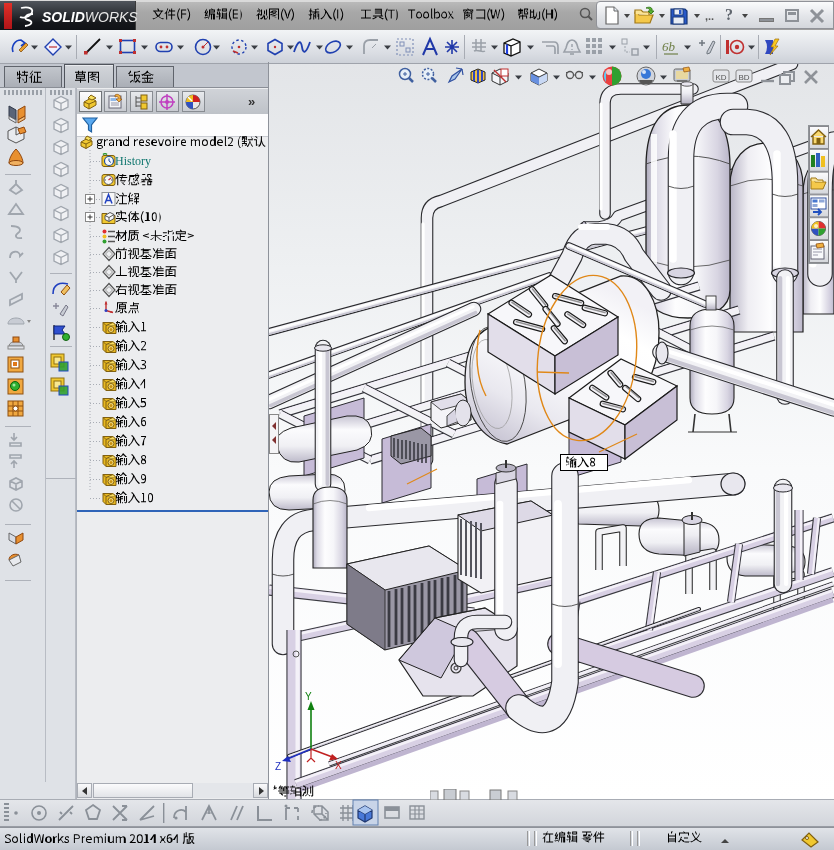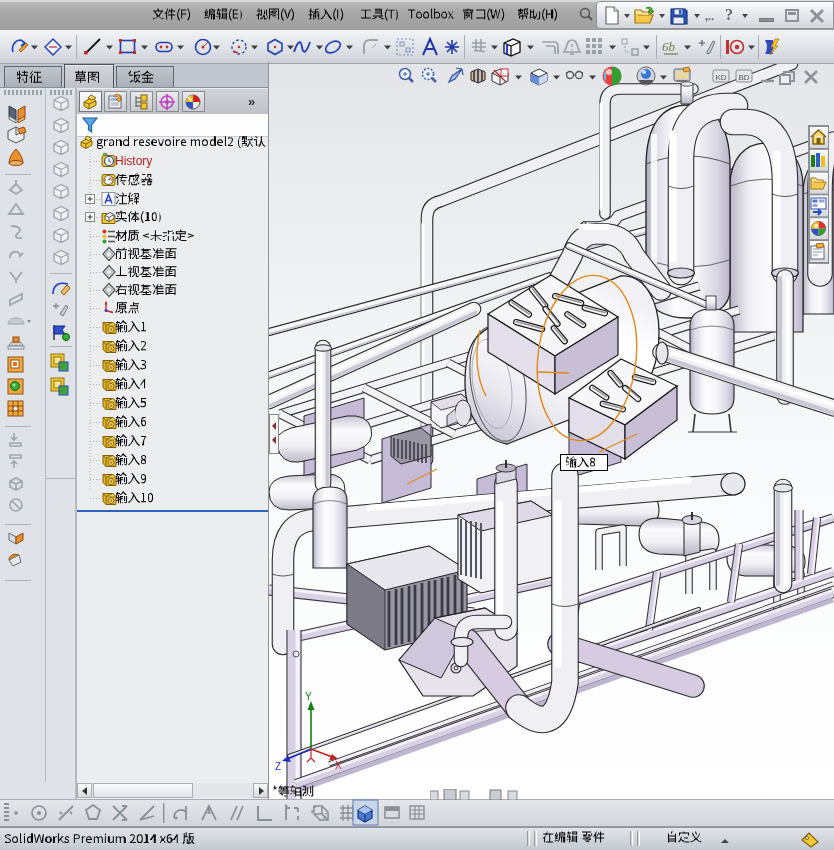--- a/index.html
+++ b/index.html
@@ -1,20 +1,28 @@
 <!DOCTYPE html>
 <html><head><meta charset="utf-8"><style>
 *{margin:0;padding:0;box-sizing:border-box}
 html,body{width:834px;height:850px;overflow:hidden;font-family:"Liberation Sans",sans-serif}
 #app{position:relative;width:834px;height:850px;background:#D8DBE2}
 .abs{position:absolute}
 </style></head><body>
 <div id="app">
 <div class="abs" style="left:0;top:0;width:834px;height:30px;background:linear-gradient(#BDBDBD,#A8A8A8 40%,#9F9F9F)">
       <div class="abs" style="left:0;top:0;width:834px;height:2px;background:#DADADA"></div>
+      <div class="abs" style="left:0;top:1px;width:136px;height:29px;background:linear-gradient(#50555C,#15171B 75%,#101216);border-right:1px solid #3a3a3a">
+        <div class="abs" style="left:4px;top:2px;width:8px;height:26px;background:linear-gradient(#E03028,#B01418)"></div>
+        <svg class="abs" style="left:15px;top:4px" width="26" height="24" viewBox="0 0 26 24">
+          <path d="M6 3 C14 1 20 4 16 9 C13 13 7 13 5 12" fill="none" stroke="#fff" stroke-width="1.8"></path>
+          <path d="M18 9 C10 9 8 14 13 15 C18 16 18 20 10 21" fill="none" stroke="#fff" stroke-width="1.8"></path>
+        </svg>
+        <div class="abs" style="left:42px;top:8px;font-family:'Liberation Sans';font-style:italic;font-weight:bold;font-size:14px;color:#fff;letter-spacing:0px">SOLID<span style="font-weight:normal;color:#E8E8E8">WORKS</span></div>
+      </div>
       <svg style="position:absolute;left:152px;top:6.4px" width="41" height="16.2" viewBox="0 -12.60 40.7 16.20">
         <path d="M5 -10C5 -9 6 -8 6 -8L7 -8C7 -9 6 -10 6 -10ZM1 -8V-7H2C3 -5 4 -4 5 -2C4 -1 2 -0 0 0C1 0 1 1 1 1C3 0 5 -1 6 -2C7 -1 9 0 11 1C11 1 11 0 12 0C10 -0 8 -1 7 -2C8 -4 9 -5 10 -7H11V-8ZM6 -3C5 -4 4 -6 3 -7H9C8 -5 7 -4 6 -3Z M16 -4V-3H19V1H20V-3H23V-4H20V-7H23V-8H20V-10H19V-8H18C18 -8 18 -9 18 -9L17 -9C17 -8 16 -6 16 -5C16 -5 16 -5 16 -5C17 -5 17 -6 17 -7H19V-4ZM15 -10C15 -8 14 -6 12 -5C13 -5 13 -5 13 -4C13 -5 14 -5 14 -6V1H15V-7C15 -8 16 -9 16 -10Z M27 2 28 2C27 0 26 -2 26 -4C26 -6 27 -8 28 -10L27 -10C26 -8 25 -6 25 -4C25 -1 26 1 27 2Z M29 0H30V-4H34V-5H30V-8H34V-9H29Z M36 2C37 1 38 -1 38 -4C38 -6 37 -8 36 -10L35 -10C36 -8 37 -6 37 -4C37 -2 36 0 35 2Z" fill="#000" fill-opacity="1.0"></path>
       </svg>
       <svg style="position:absolute;left:204px;top:6.4px" width="41" height="16.2" viewBox="0 -12.60 41.2 16.20">
         <path d="M0 -1 1 0C2 -0 3 -1 4 -1L4 -2C3 -1 1 -1 0 -1ZM1 -5C1 -5 1 -5 2 -5C2 -5 2 -4 1 -4C1 -3 1 -3 1 -3C1 -3 1 -2 1 -2C1 -2 1 -2 4 -3C4 -3 4 -4 4 -4L2 -3C3 -4 4 -6 4 -7L4 -8C3 -7 3 -7 3 -6L2 -6C2 -7 3 -8 3 -10L3 -10C2 -9 1 -7 1 -7C1 -6 1 -6 0 -6C1 -6 1 -5 1 -5ZM7 -4V-2H6V-4ZM8 -4H9V-2H8ZM6 -5V1H6V-2H7V1H8V-2H9V1H10V-2H10V0C10 0 10 0 10 0C10 0 10 0 10 0C10 0 10 1 10 1C10 1 11 1 11 1C11 1 11 0 11 0V-5L10 -5ZM10 -4H10V-2H10ZM7 -10C7 -10 8 -9 8 -9H5V-6C5 -4 5 -2 4 0C4 0 4 1 4 1C6 -1 6 -4 6 -6H11V-9H9C9 -9 8 -10 8 -10ZM6 -8H10V-7H6Z M19 -9H22V-8H19ZM18 -10V-7H23V-10ZM13 -4C13 -4 13 -4 14 -4H15V-2L12 -2L13 -1L15 -2V1H16V-2L17 -2L17 -3L16 -3V-4H17V-5H16V-7H15V-5H14C14 -6 14 -7 15 -8H17V-9H15C15 -9 15 -9 15 -10L14 -10C14 -10 14 -9 14 -9H13V-8H14C14 -7 13 -6 13 -6C13 -5 13 -5 13 -5C13 -5 13 -4 13 -4ZM22 -6V-5H19V-6ZM17 -1 17 -0 22 -0V1H23V-1L24 -1L24 -1L23 -1V-6H23V-6H17V-6H18V-1ZM22 -4V-3H19V-4ZM22 -2V-1L19 -1V-2Z M27 2 28 2C27 0 26 -2 26 -4C26 -6 27 -8 28 -10L27 -10C26 -8 25 -6 25 -4C25 -1 26 1 27 2Z M29 0H34V-1H30V-4H34V-5H30V-8H34V-9H29Z M36 2C37 1 38 -1 38 -4C38 -6 37 -8 36 -10L36 -10C37 -8 37 -6 37 -4C37 -2 37 0 36 2Z" fill="#000" fill-opacity="1.0"></path>
       </svg>
       <svg style="position:absolute;left:256px;top:6.4px" width="41" height="16.2" viewBox="0 -12.60 41.0 16.20">
         <path d="M5 -9V-3H6V-9H10V-3H11V-9ZM2 -10C2 -9 3 -9 3 -8L4 -9C3 -9 3 -10 3 -10ZM8 -8V-5C8 -4 7 -1 4 0C4 0 5 1 5 1C7 0 8 -1 8 -3V-0C8 1 8 1 9 1H10C11 1 11 0 12 -2C11 -2 11 -2 11 -2C11 -0 11 0 10 0H9C9 0 9 0 9 -0V-3H8C8 -4 9 -5 9 -5V-8ZM1 -8V-7H4C3 -6 2 -4 0 -3C1 -3 1 -3 1 -2C1 -3 2 -3 2 -4V1H3V-4C4 -4 4 -3 4 -3L5 -3C5 -4 4 -5 3 -5C4 -6 4 -7 5 -8L4 -8L4 -8Z M16 -3C17 -3 19 -3 19 -2L20 -3C19 -3 18 -4 17 -4ZM15 -2C17 -2 19 -1 20 -1L21 -1C19 -2 17 -2 16 -2ZM13 -10V1H14V0H22V1H23V-10ZM14 -0V-9H22V-0ZM17 -8C16 -8 15 -7 14 -6C14 -6 15 -6 15 -5C15 -6 16 -6 16 -6C16 -6 17 -6 17 -5C16 -5 15 -4 14 -4C14 -4 14 -4 15 -3C16 -4 17 -4 18 -5C19 -4 20 -4 21 -4C21 -4 22 -4 22 -4C21 -4 20 -5 19 -5C20 -6 20 -6 21 -7L20 -8L20 -8H17C17 -8 18 -8 18 -8ZM17 -7 17 -7H20C19 -6 19 -6 18 -6C17 -6 17 -6 17 -7Z M27 2 28 2C27 0 26 -2 26 -4C26 -6 27 -8 28 -10L27 -10C26 -8 25 -6 25 -4C25 -1 26 1 27 2Z M31 0H32L35 -9H34L32 -4C32 -3 32 -2 32 -1H32C31 -2 31 -3 31 -4L29 -9H28Z M36 2C37 1 38 -1 38 -4C38 -6 37 -8 36 -10L35 -10C36 -8 37 -6 37 -4C37 -2 36 0 35 2Z" fill="#000" fill-opacity="1.0"></path>
       </svg>
       <svg style="position:absolute;left:308px;top:6.4px" width="38" height="16.2" viewBox="0 -12.60 37.6 16.20">
@@ -539,21 +547,21 @@
         <path d="M1 3 L11 3 L14 6 L14 14 L4 14 L1 11 Z" fill="#E8B820" stroke="#806010"></path>
         <path d="M1 3 L4 6 L14 6 M4 6 L4 14" fill="none" stroke="#806010"></path>
         <path d="M4 6 L11 3 L14 6" fill="#F8DC60" stroke="#806010"></path>
         <circle cx="9" cy="10" r="3" fill="#F8E080" stroke="#806010"></circle>
         <circle cx="9" cy="10" r="1.5" fill="#C89010"></circle>
       </g>
     </svg>
     <svg style="position:absolute;left:96px;top:132.9px" width="172" height="16.9" viewBox="0 -13.12 172.1 16.88">
       <path d="M3 3C6 3 7 2 7 1C7 -0 6 -1 5 -1H3C2 -1 2 -1 2 -2C2 -2 2 -2 2 -2C3 -2 3 -2 3 -2C5 -2 6 -3 6 -5C6 -5 6 -6 5 -6H7V-7H4C4 -7 4 -7 3 -7C2 -7 1 -6 1 -5C1 -4 1 -3 2 -3V-3C1 -2 1 -2 1 -1C1 -1 1 -0 2 -0V-0C1 0 1 1 1 1C1 2 2 3 3 3ZM3 -3C3 -3 2 -4 2 -5C2 -6 3 -6 3 -6C4 -6 5 -6 5 -5C5 -4 4 -3 3 -3ZM4 2C2 2 2 2 2 1C2 1 2 0 2 0C3 0 3 0 3 0H4C5 0 6 0 6 1C6 2 5 2 4 2Z M8 0H9V-4C10 -6 10 -6 11 -6C11 -6 11 -6 12 -6L12 -7C12 -7 12 -7 11 -7C10 -7 10 -6 9 -6H9L9 -7H8Z M15 0C15 0 16 -0 17 -1H17L17 0H18V-4C18 -6 17 -7 16 -7C14 -7 14 -6 13 -6L13 -5C14 -6 15 -6 15 -6C17 -6 17 -5 17 -4C14 -4 13 -3 13 -2C13 -1 13 0 15 0ZM15 -1C14 -1 14 -1 14 -2C14 -3 15 -3 17 -4V-2C16 -1 16 -1 15 -1Z M20 0H21V-5C22 -6 22 -6 23 -6C24 -6 24 -5 24 -4V0H26V-4C26 -6 25 -7 23 -7C23 -7 22 -6 21 -6H21L21 -7H20Z M30 0C31 0 32 -0 32 -1H32L32 0H33V-10H32V-7L32 -6C31 -7 31 -7 30 -7C29 -7 27 -6 27 -3C27 -1 28 0 30 0ZM30 -1C29 -1 28 -2 28 -3C28 -5 29 -6 30 -6C31 -6 31 -6 32 -5V-2C31 -1 31 -1 30 -1Z M38 0H39V-4C40 -6 41 -6 41 -6C41 -6 42 -6 42 -6L42 -7C42 -7 42 -7 41 -7C41 -7 40 -6 39 -6H39L39 -7H38Z M46 0C47 0 48 -0 48 -1L48 -1C47 -1 47 -1 46 -1C45 -1 44 -2 44 -3H48C48 -3 48 -4 48 -4C48 -6 47 -7 46 -7C44 -7 43 -6 43 -3C43 -1 44 0 46 0ZM44 -4C44 -5 45 -6 46 -6C47 -6 47 -5 47 -4Z M52 0C53 0 54 -1 54 -2C54 -3 53 -4 52 -4C51 -4 51 -4 51 -5C51 -6 51 -6 52 -6C53 -6 53 -6 54 -5L54 -6C54 -7 53 -7 52 -7C51 -7 50 -6 50 -5C50 -4 51 -3 52 -3C52 -3 53 -2 53 -2C53 -1 53 -1 52 -1C51 -1 50 -1 50 -2L49 -1C50 -0 51 0 52 0Z M59 0C60 0 60 -0 61 -1L60 -1C60 -1 59 -1 59 -1C57 -1 57 -2 57 -3H61C61 -3 61 -4 61 -4C61 -6 60 -7 58 -7C57 -7 55 -6 55 -3C55 -1 57 0 59 0ZM57 -4C57 -5 57 -6 58 -6C60 -6 60 -5 60 -4Z M64 0H66L68 -7H67L66 -3C65 -2 65 -2 65 -1H65C65 -2 65 -2 64 -3L63 -7H62Z M72 0C74 0 75 -1 75 -3C75 -6 74 -7 72 -7C70 -7 69 -6 69 -3C69 -1 70 0 72 0ZM72 -1C71 -1 70 -2 70 -3C70 -5 71 -6 72 -6C73 -6 74 -5 74 -3C74 -2 73 -1 72 -1Z M77 0H78V-7H77ZM77 -8C78 -8 78 -8 78 -9C78 -9 78 -10 77 -10C77 -10 77 -9 77 -9C77 -8 77 -8 77 -8Z M80 0H81V-4C82 -6 83 -6 83 -6C83 -6 84 -6 84 -6L84 -7C84 -7 84 -7 83 -7C83 -7 82 -6 81 -6H81L81 -7H80Z M88 0C89 0 90 -0 90 -1L90 -1C89 -1 89 -1 88 -1C87 -1 86 -2 86 -3H90C90 -3 90 -4 90 -4C90 -6 89 -7 88 -7C86 -7 85 -6 85 -3C85 -1 86 0 88 0ZM86 -4C86 -5 87 -6 88 -6C89 -6 89 -5 89 -4Z M95 0H96V-5C97 -6 97 -6 98 -6C99 -6 99 -5 99 -4V0H100V-5C101 -6 101 -6 102 -6C103 -6 103 -5 103 -4V0H104V-4C104 -6 104 -7 102 -7C101 -7 101 -6 100 -6C100 -6 99 -7 98 -7C97 -7 97 -6 96 -6H96L96 -7H95Z M109 0C111 0 112 -1 112 -3C112 -6 111 -7 109 -7C107 -7 106 -6 106 -3C106 -1 107 0 109 0ZM109 -1C108 -1 107 -2 107 -3C107 -5 108 -6 109 -6C110 -6 111 -5 111 -3C111 -2 110 -1 109 -1Z M116 0C117 0 118 -0 118 -1H118L119 0H120V-10H118V-7L118 -6C118 -7 117 -7 117 -7C115 -7 114 -6 114 -3C114 -1 115 0 116 0ZM117 -1C115 -1 115 -2 115 -3C115 -5 116 -6 117 -6C117 -6 118 -6 118 -5V-2C118 -1 117 -1 117 -1Z M125 0C125 0 126 -0 127 -1L126 -1C126 -1 125 -1 125 -1C123 -1 123 -2 122 -3H127C127 -3 127 -4 127 -4C127 -6 126 -7 124 -7C123 -7 121 -6 121 -3C121 -1 123 0 125 0ZM122 -4C123 -5 123 -6 124 -6C125 -6 126 -5 126 -4Z M130 0C130 0 130 0 131 0L130 -1C130 -1 130 -1 130 -1C130 -1 130 -1 130 -1V-10H129V-1C129 -0 129 0 130 0Z M132 0H137V-1H135C134 -1 134 -1 133 -1C136 -3 137 -5 137 -7C137 -8 136 -9 134 -9C133 -9 132 -9 132 -8L132 -7C133 -8 133 -8 134 -8C135 -8 136 -8 136 -7C136 -5 135 -3 132 -1Z M144 2 145 2C143 0 143 -2 143 -4C143 -6 143 -8 145 -10L144 -10C143 -8 142 -6 142 -4C142 -1 143 1 144 2Z M155 -10C155 -9 156 -8 156 -7L157 -8C156 -8 156 -9 155 -10ZM147 -9C147 -8 148 -7 148 -7L148 -7C148 -7 148 -8 148 -9ZM148 -1C148 -1 148 0 148 1L148 1C148 0 148 -1 148 -2ZM149 -1C149 -1 149 -0 149 0L150 0C150 -0 150 -1 149 -2ZM150 -2C150 -1 151 -0 151 0L151 -0C151 -1 151 -1 151 -2ZM147 -2C146 -1 146 -0 146 0L146 1C147 0 147 -1 147 -2ZM150 -9C150 -8 149 -7 149 -7L150 -7C150 -7 150 -8 150 -9ZM154 -10V-8L154 -7H152V-6H154C153 -4 153 -2 151 0C151 1 152 1 152 1C153 -1 154 -2 154 -4C155 -2 155 -0 157 1C157 1 157 0 157 0C156 -1 155 -3 154 -6H157V-7H154L154 -8V-10ZM147 -9H148V-6H147ZM149 -9H150V-6H149ZM146 -5V-4H148V-3L146 -3L146 -2C147 -2 149 -2 151 -2L151 -3L149 -3V-4H151V-5H149V-6H151V-10H146V-6H148V-5Z M159 -10C160 -9 161 -8 161 -8L162 -8C161 -9 161 -10 160 -10ZM165 -10C165 -6 165 -2 162 0C163 0 163 1 163 1C165 -0 165 -2 166 -4C166 -2 167 -0 169 1C169 1 169 0 170 0C167 -1 166 -5 166 -7C166 -8 166 -9 166 -10ZM158 -7V-6H160V-1C160 -1 160 -0 160 -0C160 -0 160 0 160 0C160 0 161 0 163 -2C163 -2 163 -2 163 -2L161 -1V-7Z" fill="#000"></path>
     </svg>
-    <div class="abs" style="left:115px;top:154px;font-family:Liberation Sans, sans-serif;font-size:12px;color:#b91c1c">History</div>
+    <div class="abs" style="left:115px;top:154px;font-family:Liberation Serif, serif;font-size:12px;color:#0f766e">History</div>
     <svg style="position:absolute;left:115px;top:171.4px" width="40" height="16.9" viewBox="0 -13.12 39.5 16.88">
       <path d="M3 -10C3 -9 1 -7 0 -5C0 -5 1 -5 1 -5C1 -5 2 -6 2 -6V1H3V-7C3 -8 4 -9 4 -10ZM6 -2C7 -1 8 0 9 1L10 0C10 -0 9 -0 8 -1C9 -2 10 -3 11 -4L11 -4L10 -4H6L7 -6H12V-7H7L8 -8H11V-9H8L8 -10L7 -10L7 -9H4V-8H7L6 -7H4V-6H6C6 -5 5 -4 5 -3H10C9 -3 8 -2 8 -1C7 -2 7 -2 7 -2Z M15 -8V-7H19V-8ZM16 -2V-0C16 1 16 1 18 1C18 1 20 1 20 1C22 1 22 1 22 -1C22 -1 21 -1 21 -1C21 -0 21 0 20 0C20 0 18 0 18 0C17 0 17 0 17 -0V-2ZM18 -3C18 -2 19 -1 19 -1L20 -1C20 -2 19 -2 18 -3ZM22 -2C23 -1 23 -0 23 0L24 0C24 -1 23 -2 23 -2ZM14 -2C14 -1 14 -0 13 0L14 1C14 -0 15 -1 15 -2ZM16 -6H18V-4H16ZM16 -6V-4H19V-6ZM14 -9V-7C14 -6 14 -4 13 -3C13 -3 14 -3 14 -2C15 -4 15 -6 15 -7V-8H20C20 -7 20 -6 21 -5C20 -4 20 -4 19 -3C19 -3 20 -3 20 -3C20 -3 21 -3 21 -4C22 -3 22 -3 23 -3C24 -3 24 -3 24 -5C24 -5 24 -5 24 -5C24 -4 24 -3 23 -3C23 -3 22 -4 22 -5C23 -5 23 -6 24 -8L23 -8C22 -7 22 -6 21 -5C21 -6 21 -7 21 -8H24V-9H23L23 -10C23 -10 22 -10 22 -11L21 -10C22 -10 22 -10 23 -9H21C21 -10 21 -10 21 -10H20C20 -10 20 -10 20 -9Z M27 -9H30V-7H27ZM33 -9H35V-7H33ZM33 -6C33 -6 34 -6 34 -5H31C31 -6 31 -6 31 -6L30 -7V-10H27V-7H30C30 -6 30 -6 30 -5H26V-4H29C28 -4 27 -3 25 -2C26 -2 26 -2 26 -2L27 -2V1H27V1H30V1H30V-3H28C29 -3 29 -4 30 -4H32C33 -4 33 -3 34 -3H32V1H33V1H35V1H36V-2L37 -2C37 -2 37 -2 37 -3C36 -3 34 -4 33 -4H37V-5H35L35 -6C35 -6 34 -6 33 -7ZM32 -10V-7H36V-10ZM27 -0V-2H30V-0ZM33 -0V-2H35V-0Z" fill="#000"></path>
     </svg>
     <svg style="position:absolute;left:115px;top:190.4px" width="27" height="16.9" viewBox="0 -13.12 27.0 16.88">
       <path d="M1 -10C2 -9 3 -9 4 -8L4 -9C4 -9 2 -10 2 -10ZM1 -6C1 -6 2 -5 3 -5L3 -6C3 -6 2 -7 1 -7ZM1 0 2 1C2 -0 3 -2 4 -3L3 -4C3 -2 2 -1 1 0ZM7 -10C7 -10 8 -9 8 -8L9 -9C9 -9 8 -10 8 -11ZM4 -8V-7H7V-4H5V-4H7V-0H4V1H12V-0H8V-4H11V-4H8V-7H12V-8Z M16 -7V-5H15V-7ZM16 -7H18V-5H16ZM15 -7C15 -8 15 -8 15 -9H17C17 -8 16 -8 16 -7ZM15 -11C14 -9 14 -7 13 -7C13 -6 13 -6 14 -6L14 -6V-4C14 -3 14 -1 13 1C13 1 13 1 14 1C14 0 14 -1 15 -2H16V0H16V-2H18V-0C18 0 18 0 17 0C17 0 17 0 17 0C17 0 17 1 17 1C17 1 18 1 18 1C18 1 18 0 18 -0V-7H17C17 -8 18 -8 18 -9L17 -9L17 -9H15C16 -10 16 -10 16 -10ZM16 -4V-3H15C15 -3 15 -4 15 -4V-4ZM16 -4H18V-3H16ZM20 -6C20 -5 19 -4 19 -3C19 -3 19 -3 19 -3C20 -3 20 -3 20 -4H21V-2H19V-1H21V1H22V-1H24V-2H22V-4H24V-5H22V-6H21V-5H20C20 -5 21 -5 21 -6ZM19 -10V-9H21C20 -8 20 -7 19 -6C19 -6 19 -6 19 -6C21 -6 21 -8 21 -9H23C23 -8 23 -7 23 -7C23 -7 23 -7 23 -7C22 -7 22 -7 21 -7C22 -7 22 -6 22 -6C22 -6 23 -6 23 -6C23 -6 24 -6 24 -6C24 -7 24 -7 24 -10C24 -10 24 -10 24 -10Z" fill="#000"></path>
     </svg>
     <svg style="position:absolute;left:115px;top:208.4px" width="49" height="16.9" viewBox="0 -13.12 49.3 16.88">
       <path d="M7 -1C8 -1 10 0 11 1L12 0C11 -1 9 -1 7 -2ZM3 -7C4 -7 4 -6 5 -6L5 -6C5 -7 4 -7 4 -8ZM2 -5C2 -5 3 -4 4 -4L4 -4C4 -5 3 -5 2 -6ZM1 -9V-7H2V-8H10V-7H11V-9H7C7 -10 7 -10 6 -11L5 -10C6 -10 6 -9 6 -9ZM1 -3V-2H5C5 -1 3 -0 1 0C1 0 1 1 2 1C4 0 6 -1 6 -2H12V-3H7C7 -4 7 -6 7 -8H6C6 -6 6 -4 6 -3Z M16 -10C15 -9 14 -7 13 -5C13 -5 13 -5 13 -5C14 -5 14 -5 14 -6V1H15V-8C16 -8 16 -9 17 -10ZM18 -2V-1H20V1H21V-1H23V-2H21V-7C21 -4 23 -2 24 -1C24 -1 24 -2 25 -2C23 -3 22 -5 21 -7H24V-8H21V-10H20V-8H16V-7H19C18 -5 17 -3 16 -2C16 -2 16 -1 16 -1C18 -2 19 -4 20 -6V-2Z M28 2 29 2C28 0 27 -2 27 -4C27 -6 28 -8 29 -10L28 -10C27 -8 26 -6 26 -4C26 -1 27 1 28 2Z M30 0H35V-1H34V-9H33C32 -9 32 -9 31 -9V-8H32V-1H30Z M40 0C41 0 42 -1 42 -5C42 -8 41 -9 40 -9C38 -9 37 -8 37 -5C37 -1 38 0 40 0ZM40 -1C39 -1 38 -2 38 -5C38 -7 39 -8 40 -8C41 -8 41 -7 41 -5C41 -2 41 -1 40 -1Z M44 2C45 1 46 -1 46 -4C46 -6 45 -8 44 -10L44 -10C45 -8 45 -6 45 -4C45 -2 45 0 44 2Z" fill="#000"></path>
     </svg>
     <svg style="position:absolute;left:115px;top:227.4px" width="81" height="16.9" viewBox="0 -13.12 81.2 16.88">

